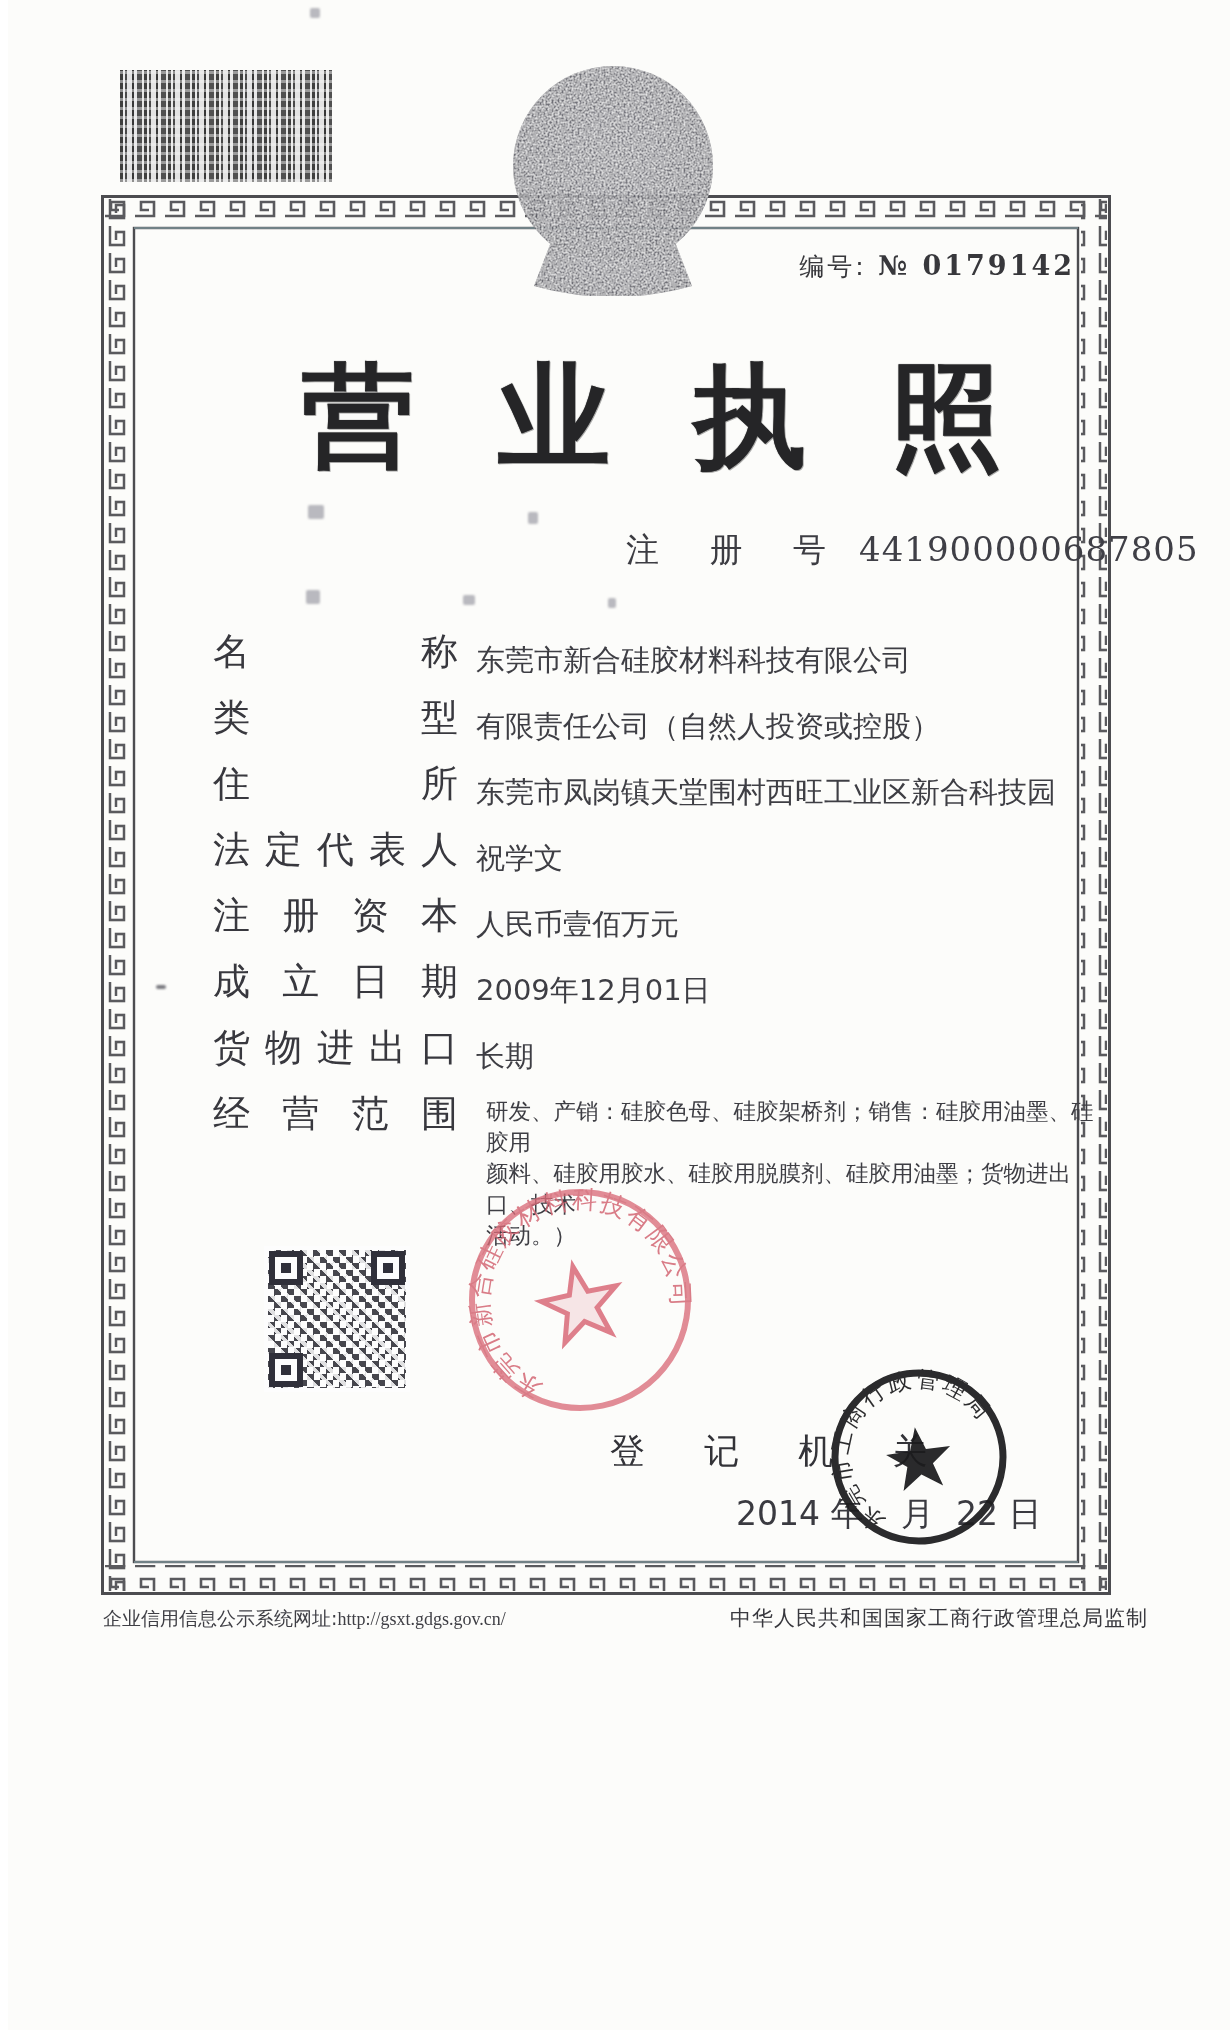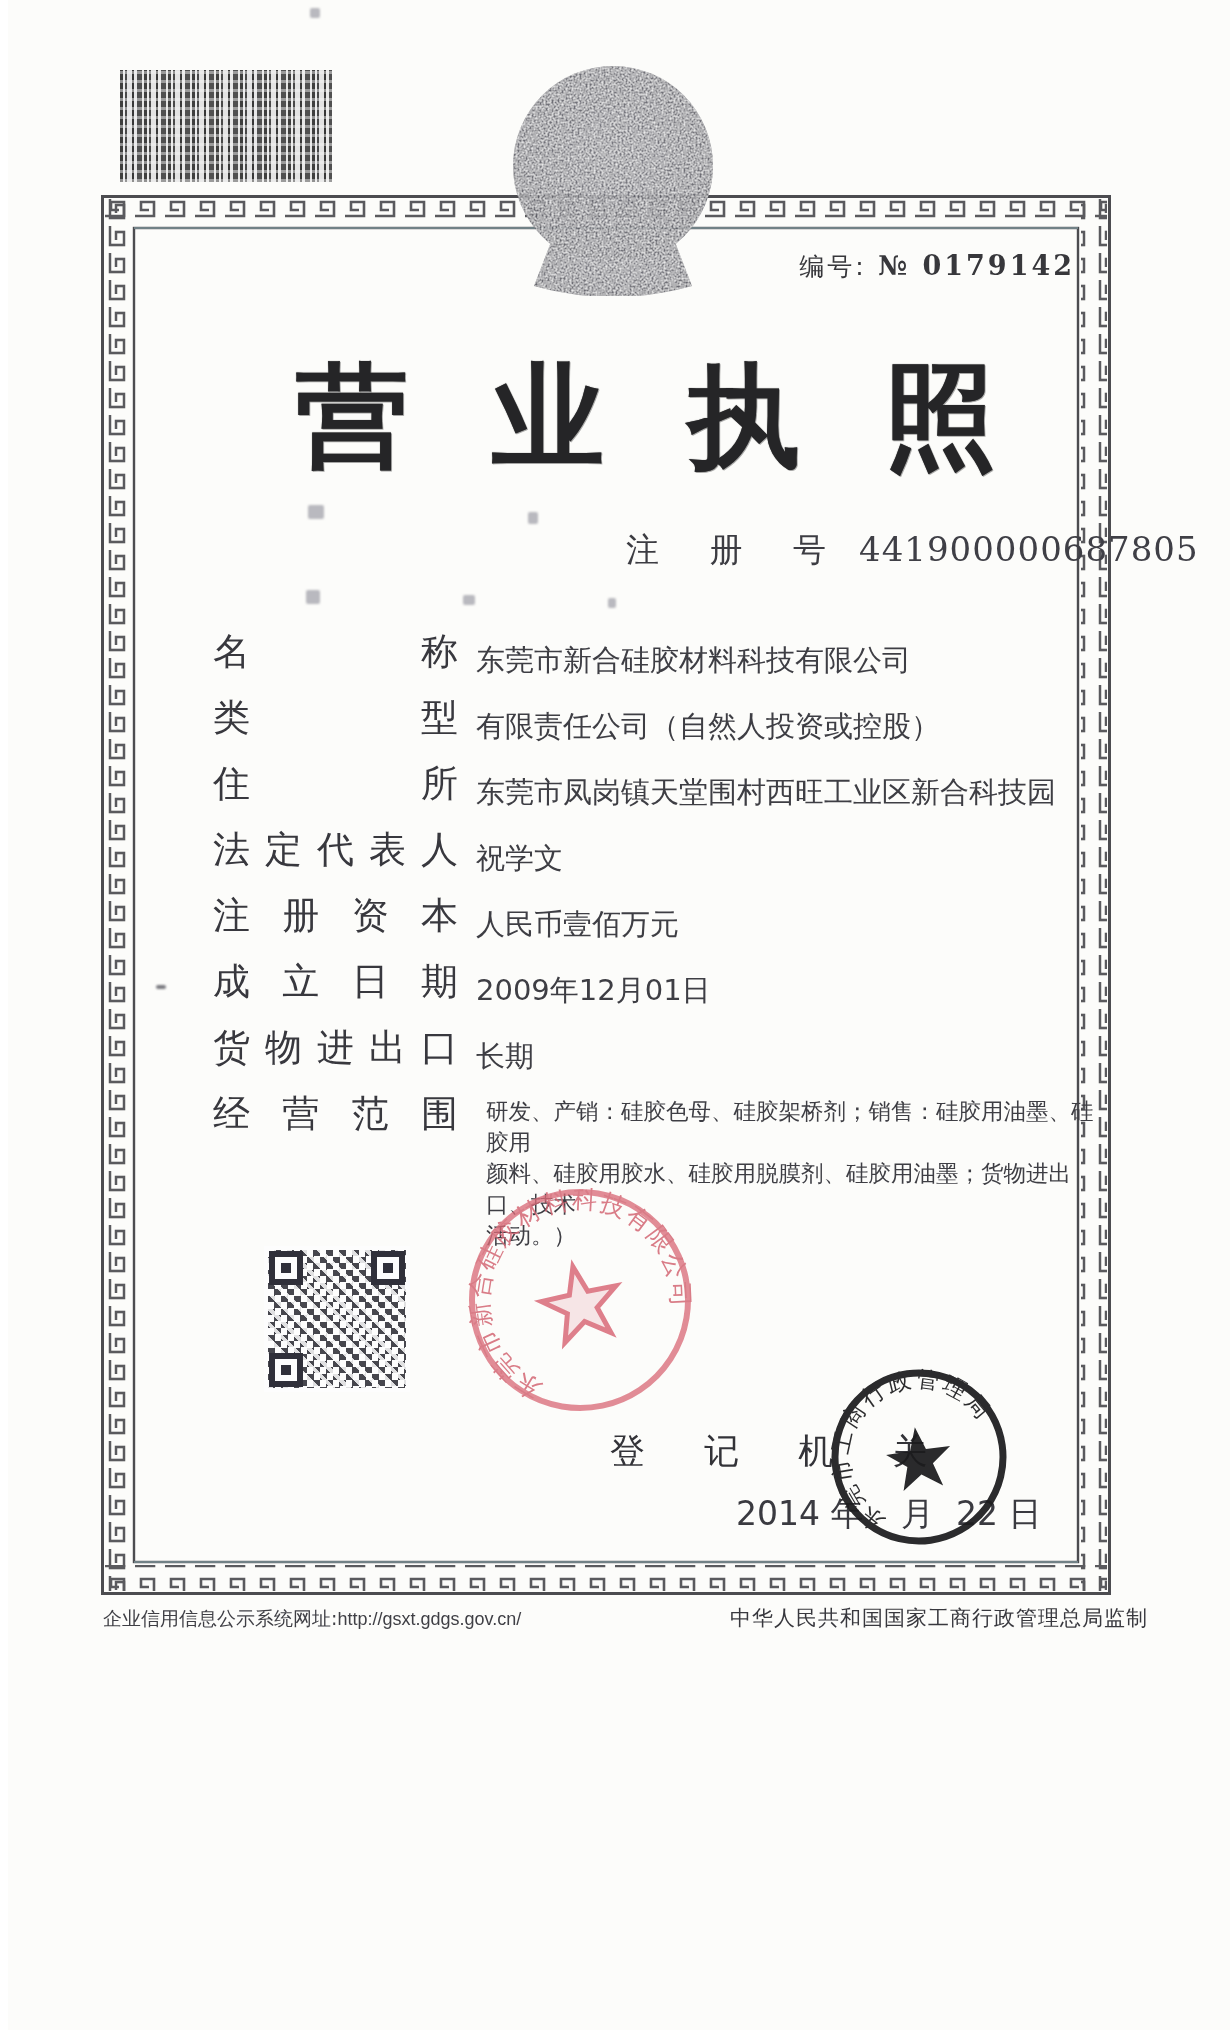--- a/index.html
+++ b/index.html
@@ -13,35 +13,35 @@
     filter:blur(.4px) contrast(.92);}
   
   .frame{position:absolute;left:93px;top:195px;width:1010px;height:1400px;}
   
   .emblem{position:absolute;left:498px;top:60px;width:218px;height:236px;opacity:.9;}
   
   .serial{position:absolute;right:163px;top:250px;font-size:25px;letter-spacing:3px;color:#37373b;}
   .serial b{font-family:"DejaVu Serif","Liberation Serif",serif;font-size:27px;}
   .title{position:absolute;left:288px;top:342px;width:790px;font-size:112px;font-weight:bold;
          letter-spacing:84px;color:#252527;white-space:nowrap;
-         text-shadow:0 0 1px #444, 1px 1px 0 rgba(40,40,40,.35);}
+         text-shadow:0 0 1px #444, 1px 1px 0 rgba(40,40,40,.35);text-align:right;}
   .regline{position:absolute;left:618px;top:528px;white-space:nowrap;}
   .regline .lbl{font-size:33px;letter-spacing:20px;color:#3c3c42;}
   .regline .val{font-family:"DejaVu Serif","Liberation Serif",serif;font-size:34px;color:#3f3f46;letter-spacing:1px;margin-left:8px;}
   .row{position:absolute;left:0;width:1230px;height:60px;}
   .row .lbl{position:absolute;left:205px;width:245px;font-size:37px;font-weight:500;color:#38383e;
             text-align:justify;text-align-last:justify;line-height:1.1;}
   .row .val{position:absolute;left:468px;top:9px;font-size:29px;color:#3e3e44;white-space:nowrap;}
   .scope-lines{position:absolute;left:478px;top:1096px;width:620px;font-size:22.5px;line-height:31px;color:#3e3e44;}
   .registrar{position:absolute;left:602px;top:1428px;font-size:35px;letter-spacing:24px;color:#333338;white-space:nowrap;}
   .dateline{position:absolute;left:0;top:1492px;width:1230px;font-size:33px;color:#3a3a40;}
   .dateline span{position:absolute;white-space:nowrap;}
   .d1{left:728px;} .d2{left:893px;} .d3{left:948px;}
   .footer-left{position:absolute;left:95px;top:1606px;font-size:19px;color:#3f3f45;}
-  .footer-left .url{font-family:Liberation Sans, sans-serif;font-size:18px;}
+  .footer-left .url{font-family:Liberation Serif, serif;font-size:18px;}
   .footer-right{position:absolute;right:90px;top:1604px;font-size:21px;font-weight:500;color:#38383e;letter-spacing:1px;}
   
   .qr{position:absolute;left:256px;top:1246px;width:146px;height:146px;background:#fdfdfd;filter:blur(.3px);}
   .qr .mat{position:absolute;inset:4px;opacity:.9;
     background:
       repeating-linear-gradient(45deg, rgba(253,253,253,.85) 0 4px, transparent 4px 11px),
       repeating-conic-gradient(#34343c 0% 25%, transparent 0% 50%);
     background-size:100% 100%, 13px 13px;}
   .finder{position:absolute;width:34px;height:34px;border:6px solid #30303a;background:#fdfdfd;box-sizing:border-box;}
   .finder i{position:absolute;left:6px;top:6px;width:10px;height:10px;background:#30303a;}

